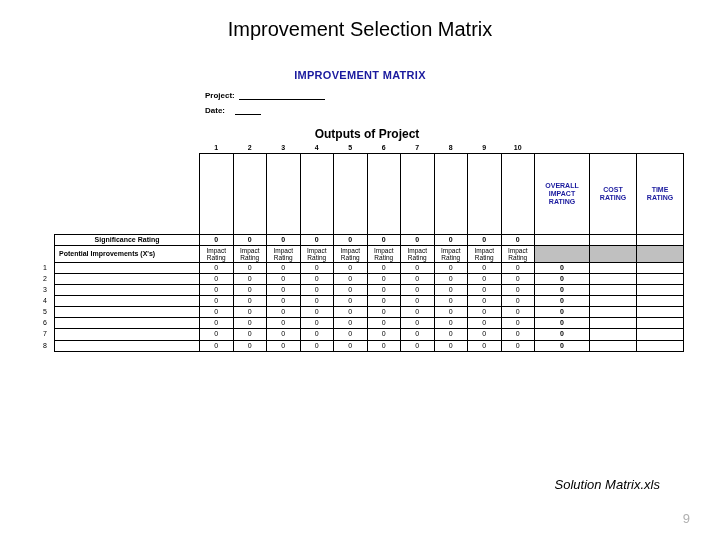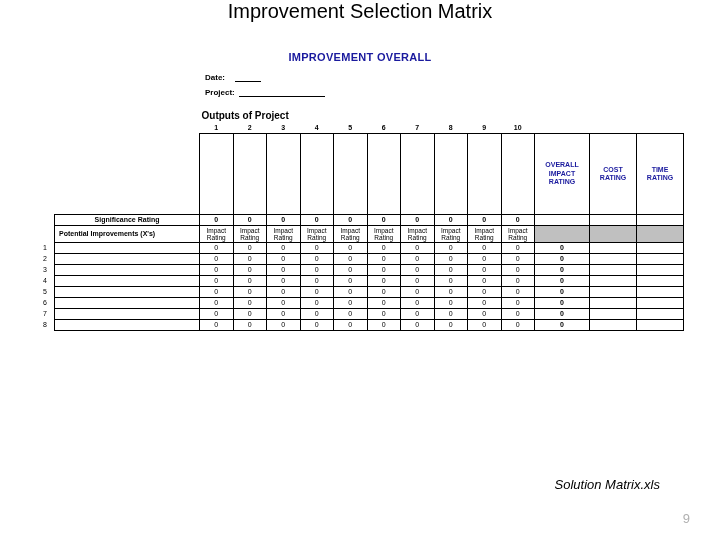--- a/index.html
+++ b/index.html
@@ -9,20 +9,21 @@
     height: 540px;
     font-family: Arial, sans-serif;
     background: #fff;
     position: relative;
     box-sizing: border-box;
   }
   .page-title {
     text-align: center;
     font-size: 20px;
     font-weight: 400;
+    padding-top: 18px;
     color: #000;
   }
   .matrix-header {
     text-align: center;
     font-size: 11px;
     font-weight: 700;
     color: #1a1a9e;
     margin-top: 28px;
     letter-spacing: 0.3px;
   }
@@ -49,24 +50,24 @@
   td, th {
     border: 1px solid #000;
     font-size: 7px;
     text-align: center;
     padding: 1px 2px;
     line-height: 1.15;
   }
   .nb { border: none !important; }
   .nbr { border-right: none !important; }
   .outputs-title {
-    font-size: 10px;
+    font-size: 12px;
     font-weight: 700;
     border: none;
-    text-align: left;
+    text-align: center;
     padding-bottom: 1px;
   }
   .colnum {
     border: none;
     font-size: 7px;
     font-weight: 700;
   }
   .tall-cell {
     height: 78px;
     vertical-align: middle;
@@ -131,30 +132,30 @@
     bottom: 14px;
     font-size: 13px;
     color: #b0b0b0;
   }
 </style>
 </head>
 <body>
 
 <div class="page-title">Improvement Selection Matrix</div>
 
-<div class="matrix-header">IMPROVEMENT OVERALL</div>
+<div class="matrix-header">IMPROVEMENT MATRIX</div>
 
 <div class="meta-block">
+  <div class="meta-row">
+    <span class="meta-label">Project:</span>
+    <span class="meta-line proj-line"></span>
+  </div>
   <div class="meta-row">
     <span class="meta-label">Date:</span>
     <span class="meta-line date-line"></span>
-  </div>
-  <div class="meta-row">
-    <span class="meta-label">Project:</span>
-    <span class="meta-line proj-line"></span>
   </div>
 </div>
 
 <div class="table-wrap">
 <table>
 
   <tbody>
         <tr>
     <td class="nb" style="width:14px"></td>
     <td class="nb" style="width:140px"></td>

